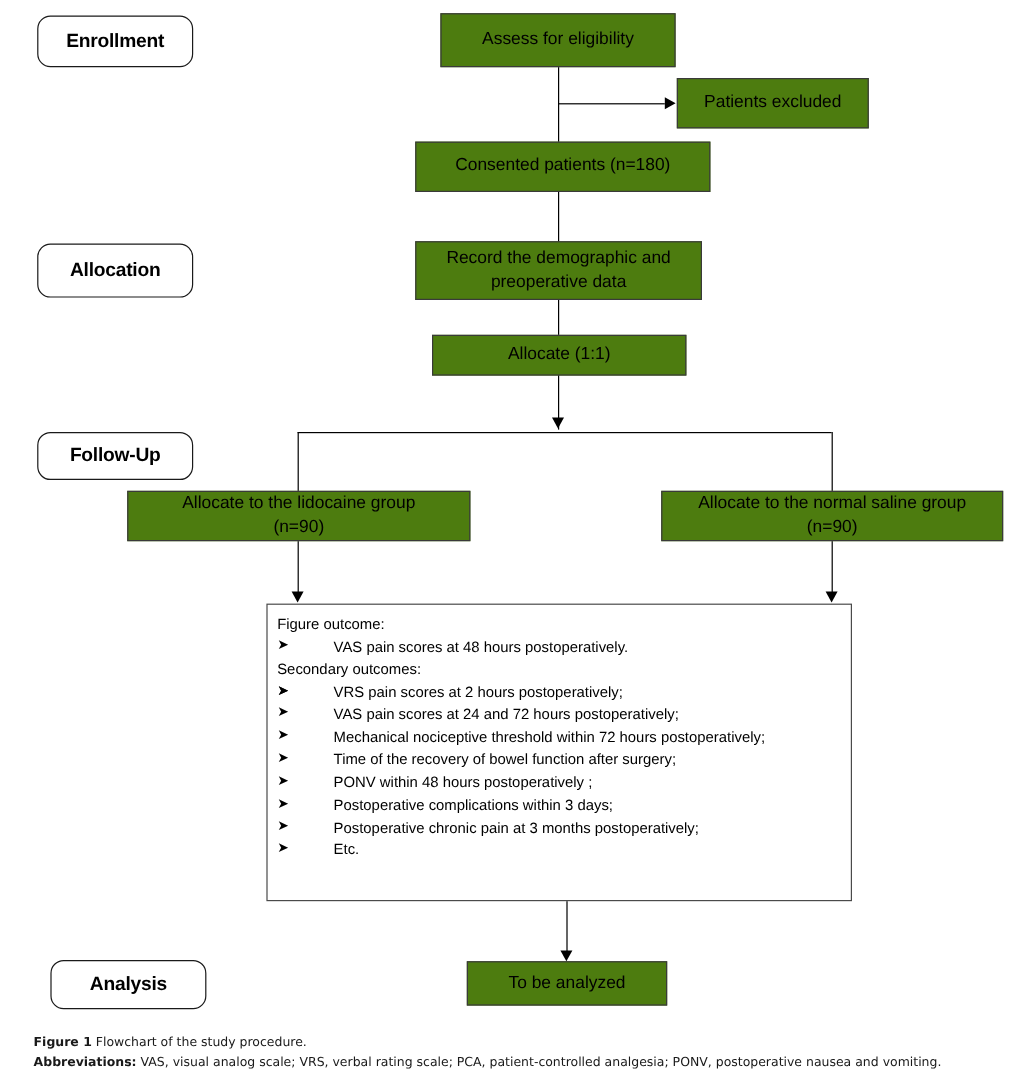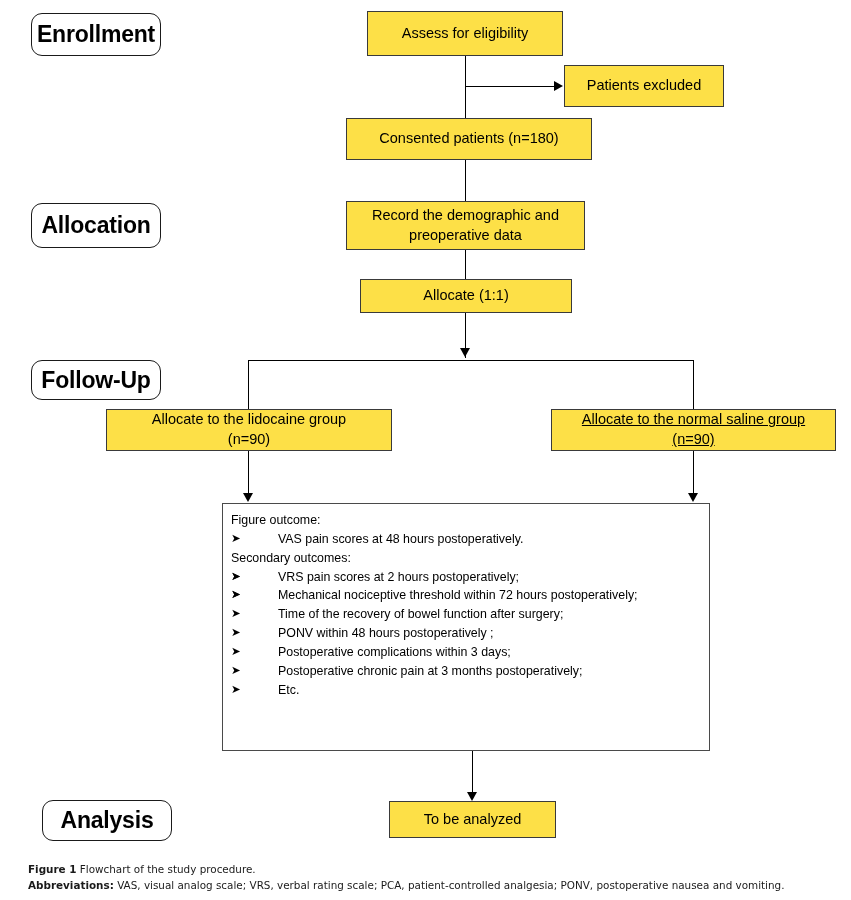--- a/index.html
+++ b/index.html
@@ -23,31 +23,31 @@
   
   .stage-label {
     position: absolute;
     border: 1.6px solid #1a1a1a;
     border-radius: 11px;
     background: #ffffff;
     display: flex;
     align-items: center;
     justify-content: center;
     font-weight: bold;
-    font-size: 23px;
+    font-size: 16px;
     letter-spacing: -0.2px;
     color: #000;
     box-sizing: border-box;
   }
 
   
   .node-box {
     position: absolute;
     border: 1.4px solid #3a3a3a;
-    background: #fde047;
+    background: #4d7c0f;
     box-sizing: border-box;
     display: flex;
     align-items: center;
     justify-content: center;
     text-align: center;
     font-size: 14.5px;
     line-height: 1.35;
     color: #000;
     padding: 2px 6px;
   }
@@ -169,21 +169,21 @@
 
   <div class="node-box" style="left:360px; top:279px; width:212px; height:34px;">
     <span class="node-text">Allocate (1:1)</span>
   </div>
 
   <div class="node-box" style="left:106px; top:409px; width:286px; height:42px;justify-content:center;">
     <span class="node-text">Allocate to the lidocaine group
 (n=90)</span>
   </div>
 
-  <div class="node-box" style="left:551px; top:409px; width:285px; height:42px;text-decoration:underline;">
+  <div class="node-box" style="left:551px; top:409px; width:285px; height:42px;">
     <span class="node-text">Allocate to the  normal saline group
 (n=90)</span>
   </div>
 
   <div class="node-box" style="left:389px; top:801px; width:167px; height:37px;">
     <span class="node-text">To be analyzed</span>
   </div>
 
   <div class="outcome-panel" style="left:222px; top:503px; width:488px; height:248px;">
 
@@ -201,20 +201,21 @@
     <ul class="outcome-list">
       <li class="outcome-item">
         <span class="outcome-bullet">➤</span>
       </li>
       <li class="outcome-item">
         <span class="outcome-bullet">➤</span>
         <span>VRS pain scores at 2 hours postoperatively;</span>
       </li>
       <li class="outcome-item">
         <span class="outcome-bullet">➤</span>
+        <span>VAS pain scores at 24 and 72 hours postoperatively;</span>
       </li>
       <li class="outcome-item">
         <span class="outcome-bullet">➤</span>
         <span>Mechanical nociceptive threshold  within 72 hours postoperatively;</span>
       </li>
       <li class="outcome-item">
         <span class="outcome-bullet">➤</span>
         <span>Time of the recovery of bowel function after surgery;</span>
       </li>
       <li class="outcome-item">

